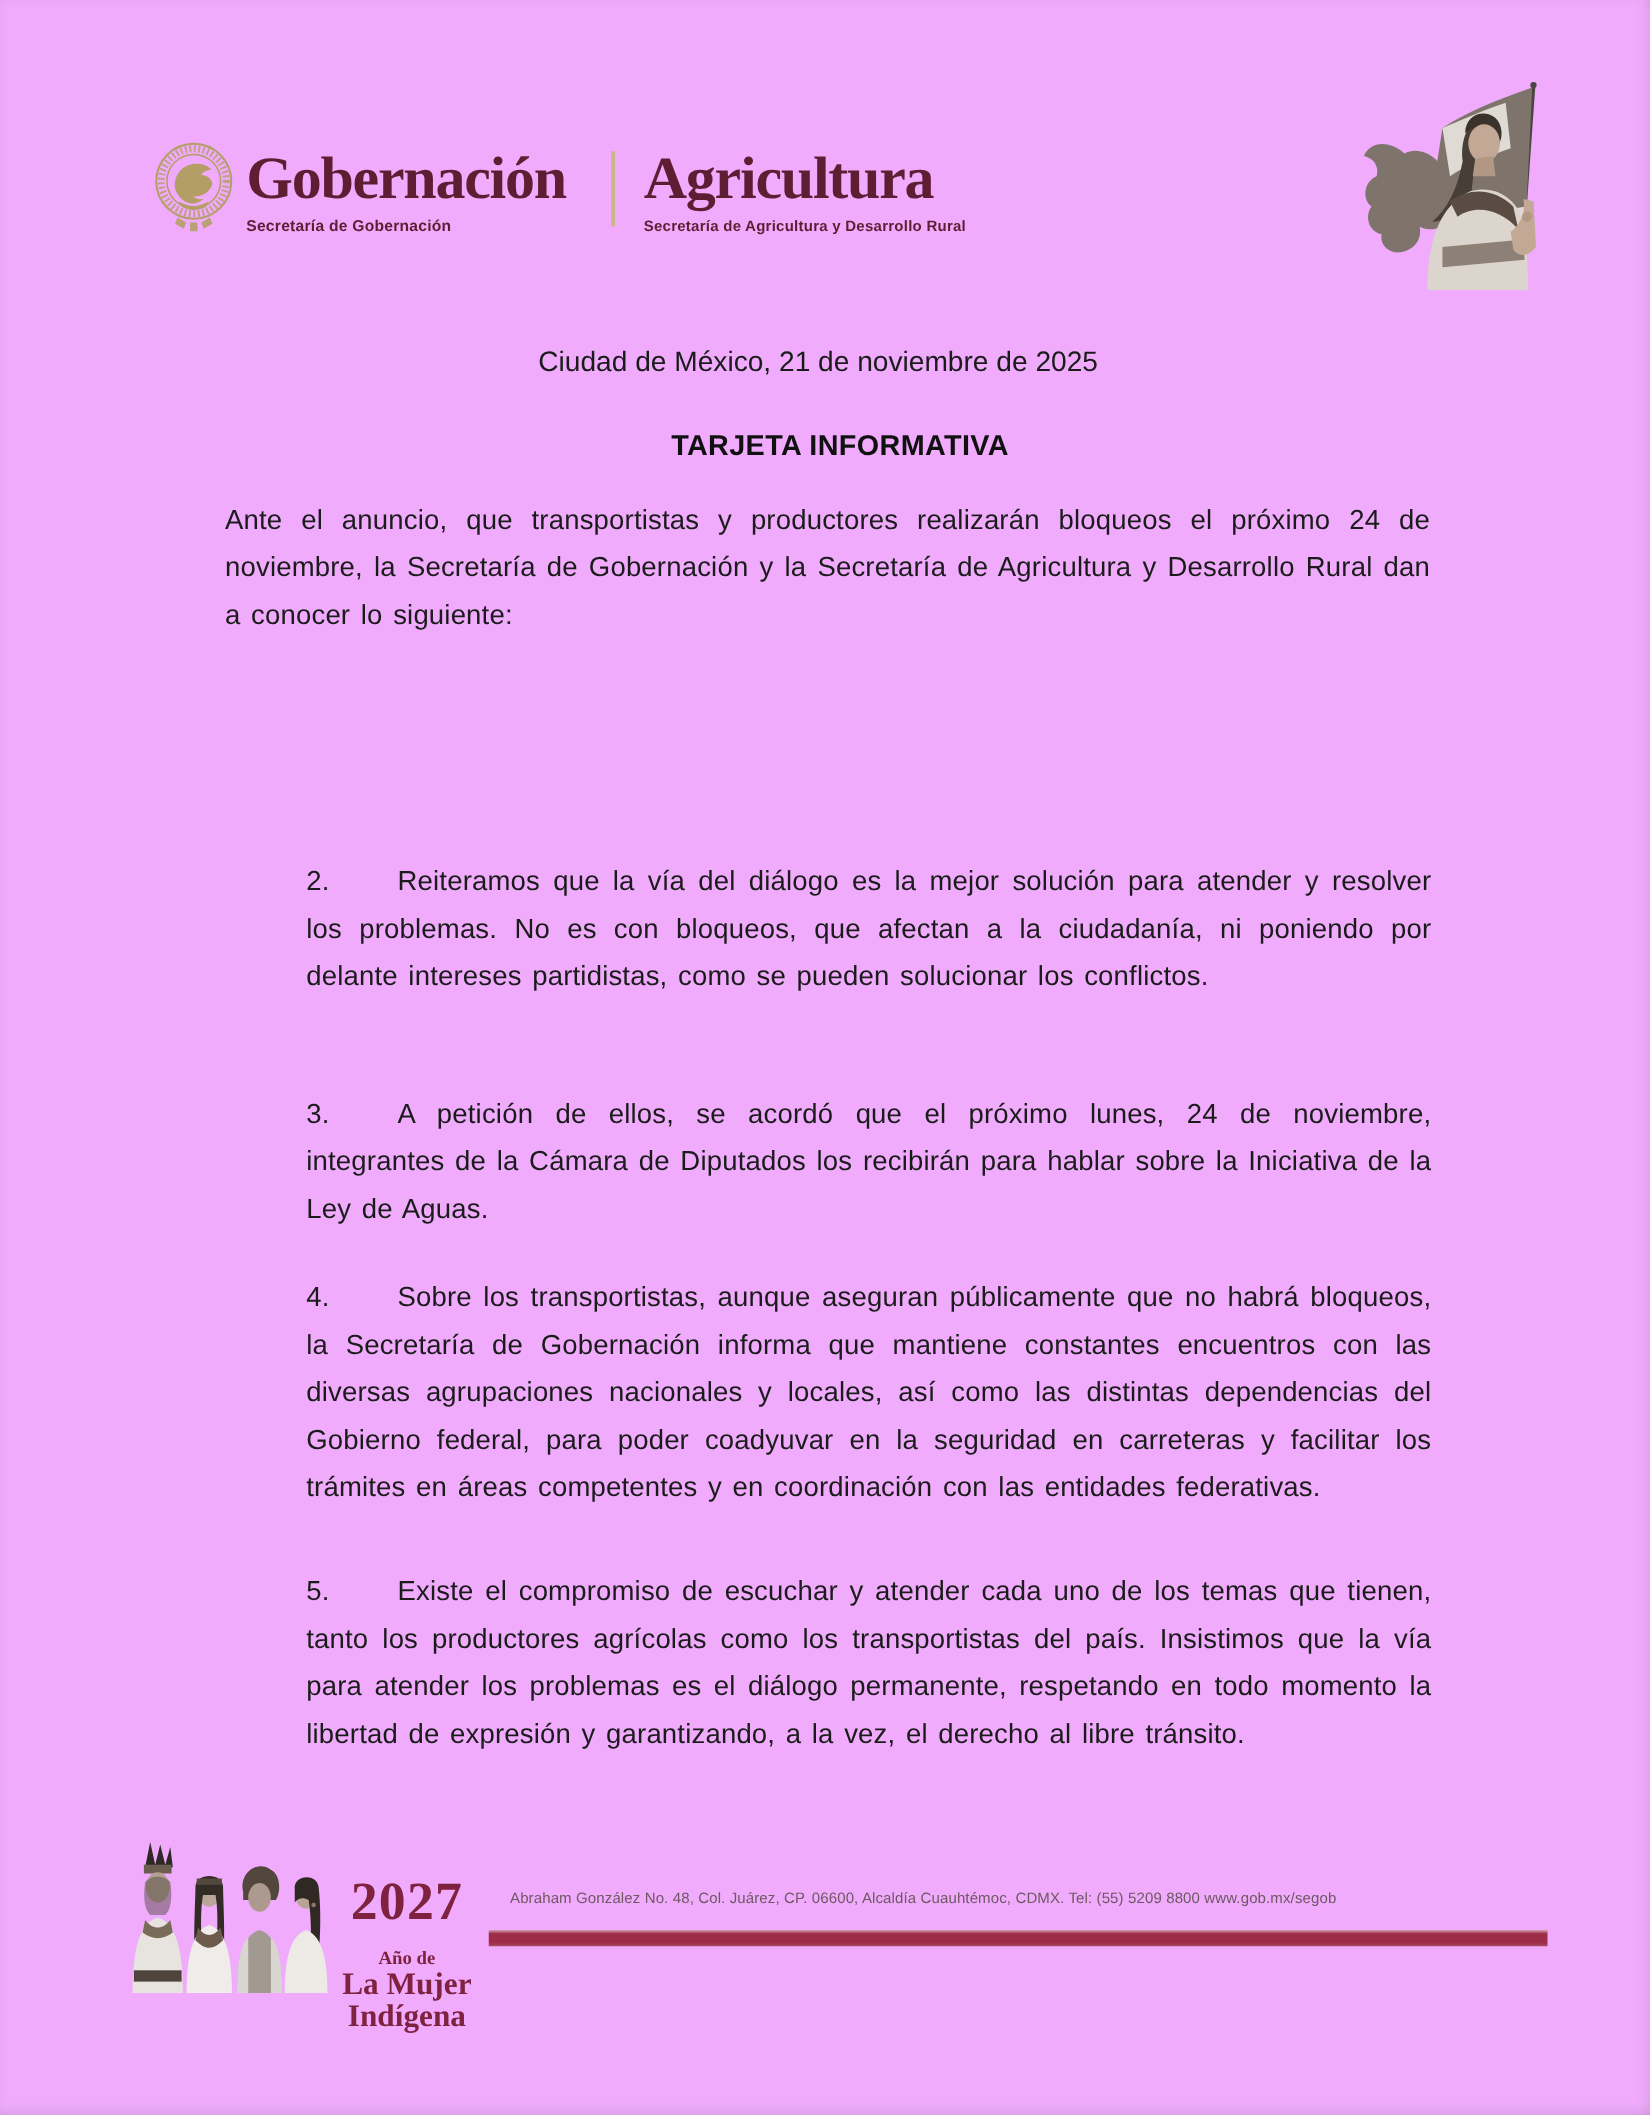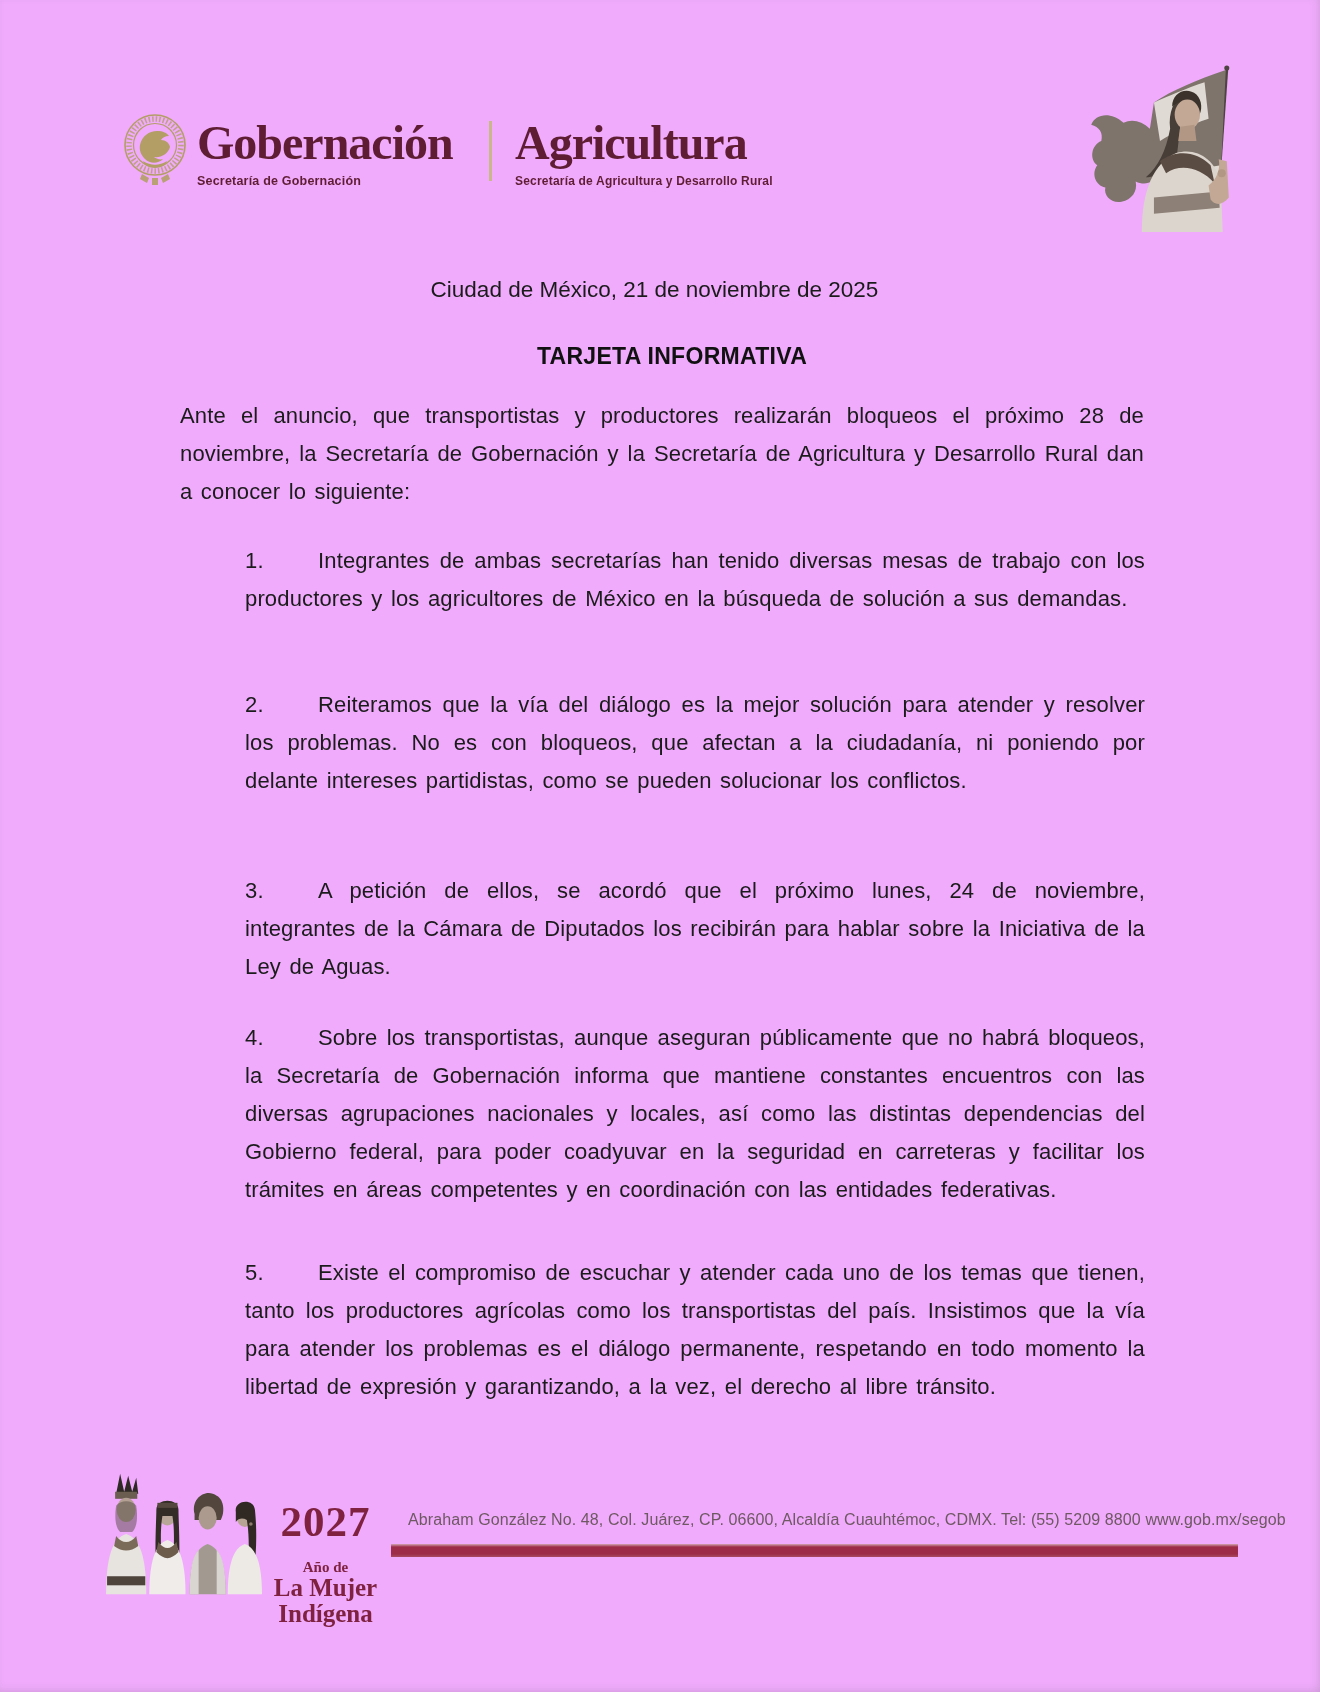--- a/index.html
+++ b/index.html
@@ -25,21 +25,21 @@
   .intro{left:180px;top:397px;width:964px;}
   .item{left:245px;width:900px;}
   .item .num{display:inline-block;width:73px;}
   #item1{top:542px}#item2{top:686px}#item3{top:872px}#item4{top:1019px}#item5{top:1254px}
   
   .women-svg{position:absolute;left:94px;top:1470px;width:176px;height:126px;}
   .year-block{position:absolute;left:263px;top:1502px;width:125px;text-align:center;color:#7e2240;font-family:"Liberation Serif", serif;}
   .year{font-size:43px;font-weight:700;line-height:.95;letter-spacing:1px;}
   .year-caption{font-size:15px;font-weight:700;line-height:1.1;margin-top:16px;}
   .campaign{font-size:25px;font-weight:700;line-height:1.04;}
-  .address{position:absolute;left:408px;top:1511px;font-size:16px;color:#6e5862;letter-spacing:.1px;}
+  .address{position:absolute;left:408px;top:1511px;font-size:12px;color:#6e5862;letter-spacing:.1px;}
   .footer-bar{position:absolute;left:391px;top:1544px;width:847px;height:13px;
     background:linear-gradient(to bottom,#d4a4b1 0,#9c2c47 3px,#9c2c47 10px,#a84a61 13px);}
 </style>
 </head>
 <body>
 
 <div class="page">
 
   <svg class="seal-svg" viewBox="0 0 64 84" aria-hidden="true">
     <g fill="none" stroke="#b39e66">
@@ -79,23 +79,22 @@
     <path d="M62 168 C62 126 74 100 96 90 C116 84 134 96 140 118 L142 168 Z" fill="#dcd5ce"></path>
     <path d="M80 98 C96 86 116 88 130 102 L134 120 C120 104 100 100 86 110 Z" fill="#5a4c43"></path>
     <path d="M74 134 L138 128 L139 144 L74 150 Z" fill="#8d8076"></path>
     <path d="M128 122 C136 116 140 106 138 96 L146 98 L148 134 C142 142 134 142 130 136 Z" fill="#c3a895"></path>
     <circle cx="141" cy="110" r="4" fill="#b29884"></circle>
   </svg>
 
   <div class="dateline">Ciudad de México, 21 de noviembre de 2025</div>
   <h1 class="doc-title">TARJETA INFORMATIVA</h1>
 
-  <p class="para intro">Ante el anuncio, que transportistas y productores realizarán bloqueos el próximo 28 de noviembre, la Secretaría de Gobernación y la Secretaría de Agricultura y Desarrollo Rural dan a conocer lo siguiente:</p>
+  <p class="para intro">Ante el anuncio, que transportistas y productores realizarán bloqueos el próximo 24 de noviembre, la Secretaría de Gobernación y la Secretaría de Agricultura y Desarrollo Rural dan a conocer lo siguiente:</p>
 
-  <p class="para item" id="item1"><span class="num">1.</span><span>Integrantes de ambas secretarías han tenido diversas mesas de trabajo con los productores y los agricultores de México en la búsqueda de solución a sus demandas.</span></p>
 
   <p class="para item" id="item2"><span class="num">2.</span><span>Reiteramos que la vía del diálogo es la mejor solución para atender y resolver los problemas. No es con bloqueos, que afectan a la ciudadanía, ni poniendo por delante intereses partidistas, como se pueden solucionar los conflictos.</span></p>
 
   <p class="para item" id="item3"><span class="num">3.</span><span>A petición de ellos, se acordó que el próximo lunes, 24 de noviembre, integrantes de la Cámara de Diputados los recibirán para hablar sobre la Iniciativa de la Ley de Aguas.</span></p>
 
   <p class="para item" id="item4"><span class="num">4.</span><span>Sobre los transportistas, aunque aseguran públicamente que no habrá bloqueos, la Secretaría de Gobernación informa que mantiene constantes encuentros con las diversas agrupaciones nacionales y locales, así como las distintas dependencias del Gobierno federal, para poder coadyuvar en la seguridad en carreteras y facilitar los trámites en áreas competentes y en coordinación con las entidades federativas.</span></p>
 
   <p class="para item" id="item5"><span class="num">5.</span><span>Existe el compromiso de escuchar y atender cada uno de los temas que tienen, tanto los productores agrícolas como los transportistas del país. Insistimos que la vía para atender los problemas es el diálogo permanente, respetando en todo momento la libertad de expresión y garantizando, a la vez, el derecho al libre tránsito.</span></p>
 
   <svg class="women-svg" viewBox="0 0 175 122" aria-hidden="true">

